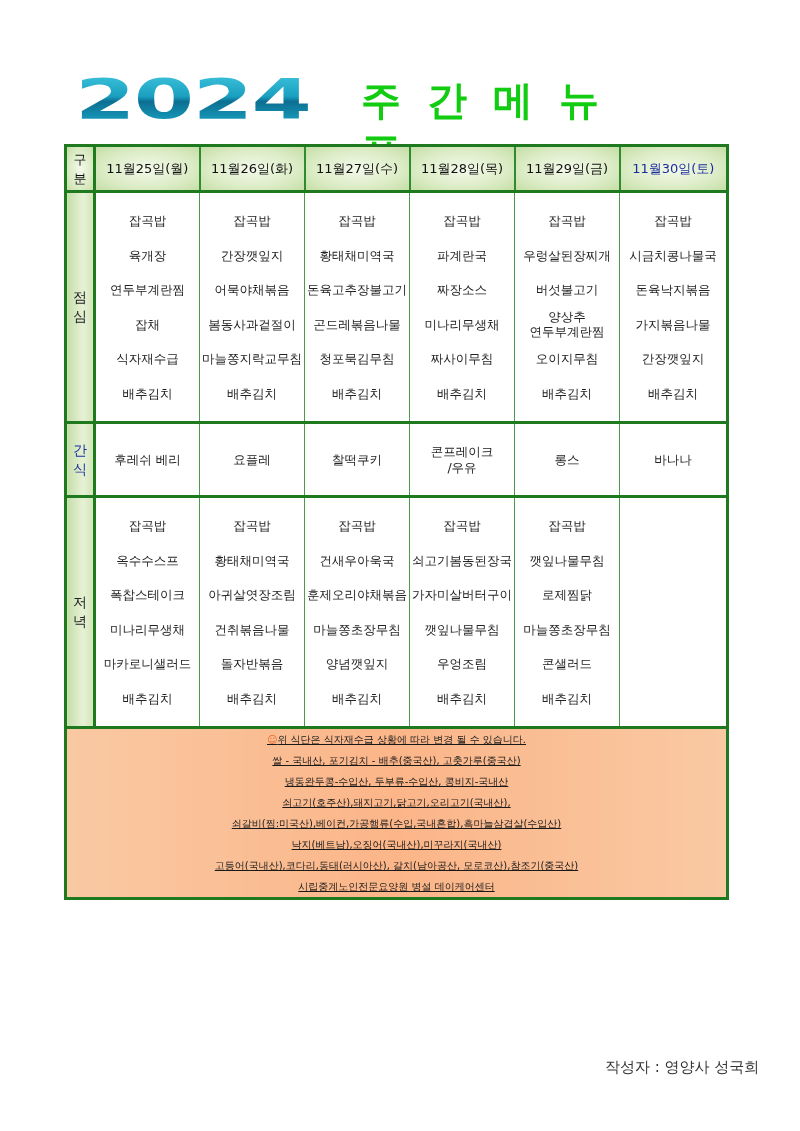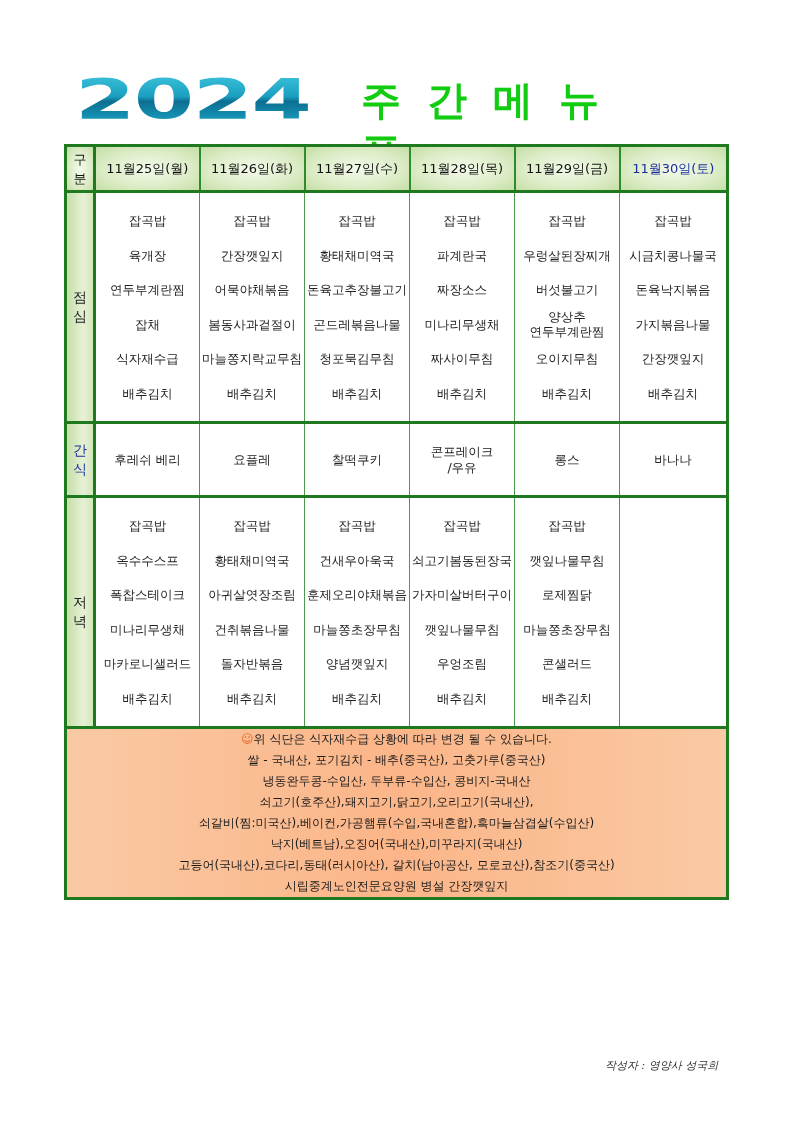--- a/index.html
+++ b/index.html
@@ -40,23 +40,23 @@
   tr.snack td { height: 71px; }
   tr.lunch, tr.snack, tr.dinner { border-bottom: 3px solid #1f7a1f; }
   .items { display: flex; flex-direction: column; justify-content: space-between; height: 215px; padding: 6px 0; box-sizing: border-box; }
   .item { font-size: 12.5px; line-height: 15px; min-height: 30px; display: flex; align-items: center; justify-content: center; white-space: pre-line; }
   .snack-item { font-size: 12.5px; line-height: 16px; white-space: pre-line; }
   .notes-cell {
     background: linear-gradient(90deg, #f9c9a3 0%, #fbb588 50%, #f9c9a3 100%);
     padding: 8px 0 6px 0; text-align: center;
     border-top: 3px solid #1f7a1f;
   }
-  .note { font-size: 12px; line-height: 21px; color: #1a1a1a; }
+  .note { font-size: 10px; line-height: 21px; color: #1a1a1a; text-decoration: underline; }
   .smiley { color: #e8692a; }
-  .author { position: absolute; left: 605px; top: 1058px; font-size: 11px; color: #333; font-style: italic; }
+  .author { position: absolute; left: 605px; top: 1058px; font-size: 15px; color: #333; }
 </style>
 </head>
 <body>
 
 <div class="title-wrap">
   <div class="year">2024</div>
   <div class="title-text">주간메뉴표</div>
 </div>
 
 <table class="menu">
@@ -234,19 +234,19 @@
 
   <tr>
     <td colspan="7" class="notes-cell">
       <div class="note"><span class="smiley">☺</span>위 식단은 식자재수급 상황에 따라 변경 될 수 있습니다.</div>
       <div class="note">쌀 - 국내산, 포기김치 - 배추(중국산), 고춧가루(중국산)</div>
       <div class="note">냉동완두콩-수입산, 두부류-수입산, 콩비지-국내산</div>
       <div class="note">쇠고기(호주산),돼지고기,닭고기,오리고기(국내산),</div>
       <div class="note">쇠갈비(찜:미국산),베이컨,가공햄류(수입,국내혼합),흑마늘삼겹살(수입산)</div>
       <div class="note">낙지(베트남),오징어(국내산),미꾸라지(국내산)</div>
       <div class="note">고등어(국내산),코다리,동태(러시아산), 갈치(남아공산, 모로코산),참조기(중국산)</div>
-      <div class="note">시립중계노인전문요양원 병설 간장깻잎지</div>
+      <div class="note">시립중계노인전문요양원 병설 데이케어센터</div>
     </td>
   </tr>
 </tbody>
   </table>
 
 <div class="author">작성자 : 영양사 성국희</div>
 
 </body></html>

